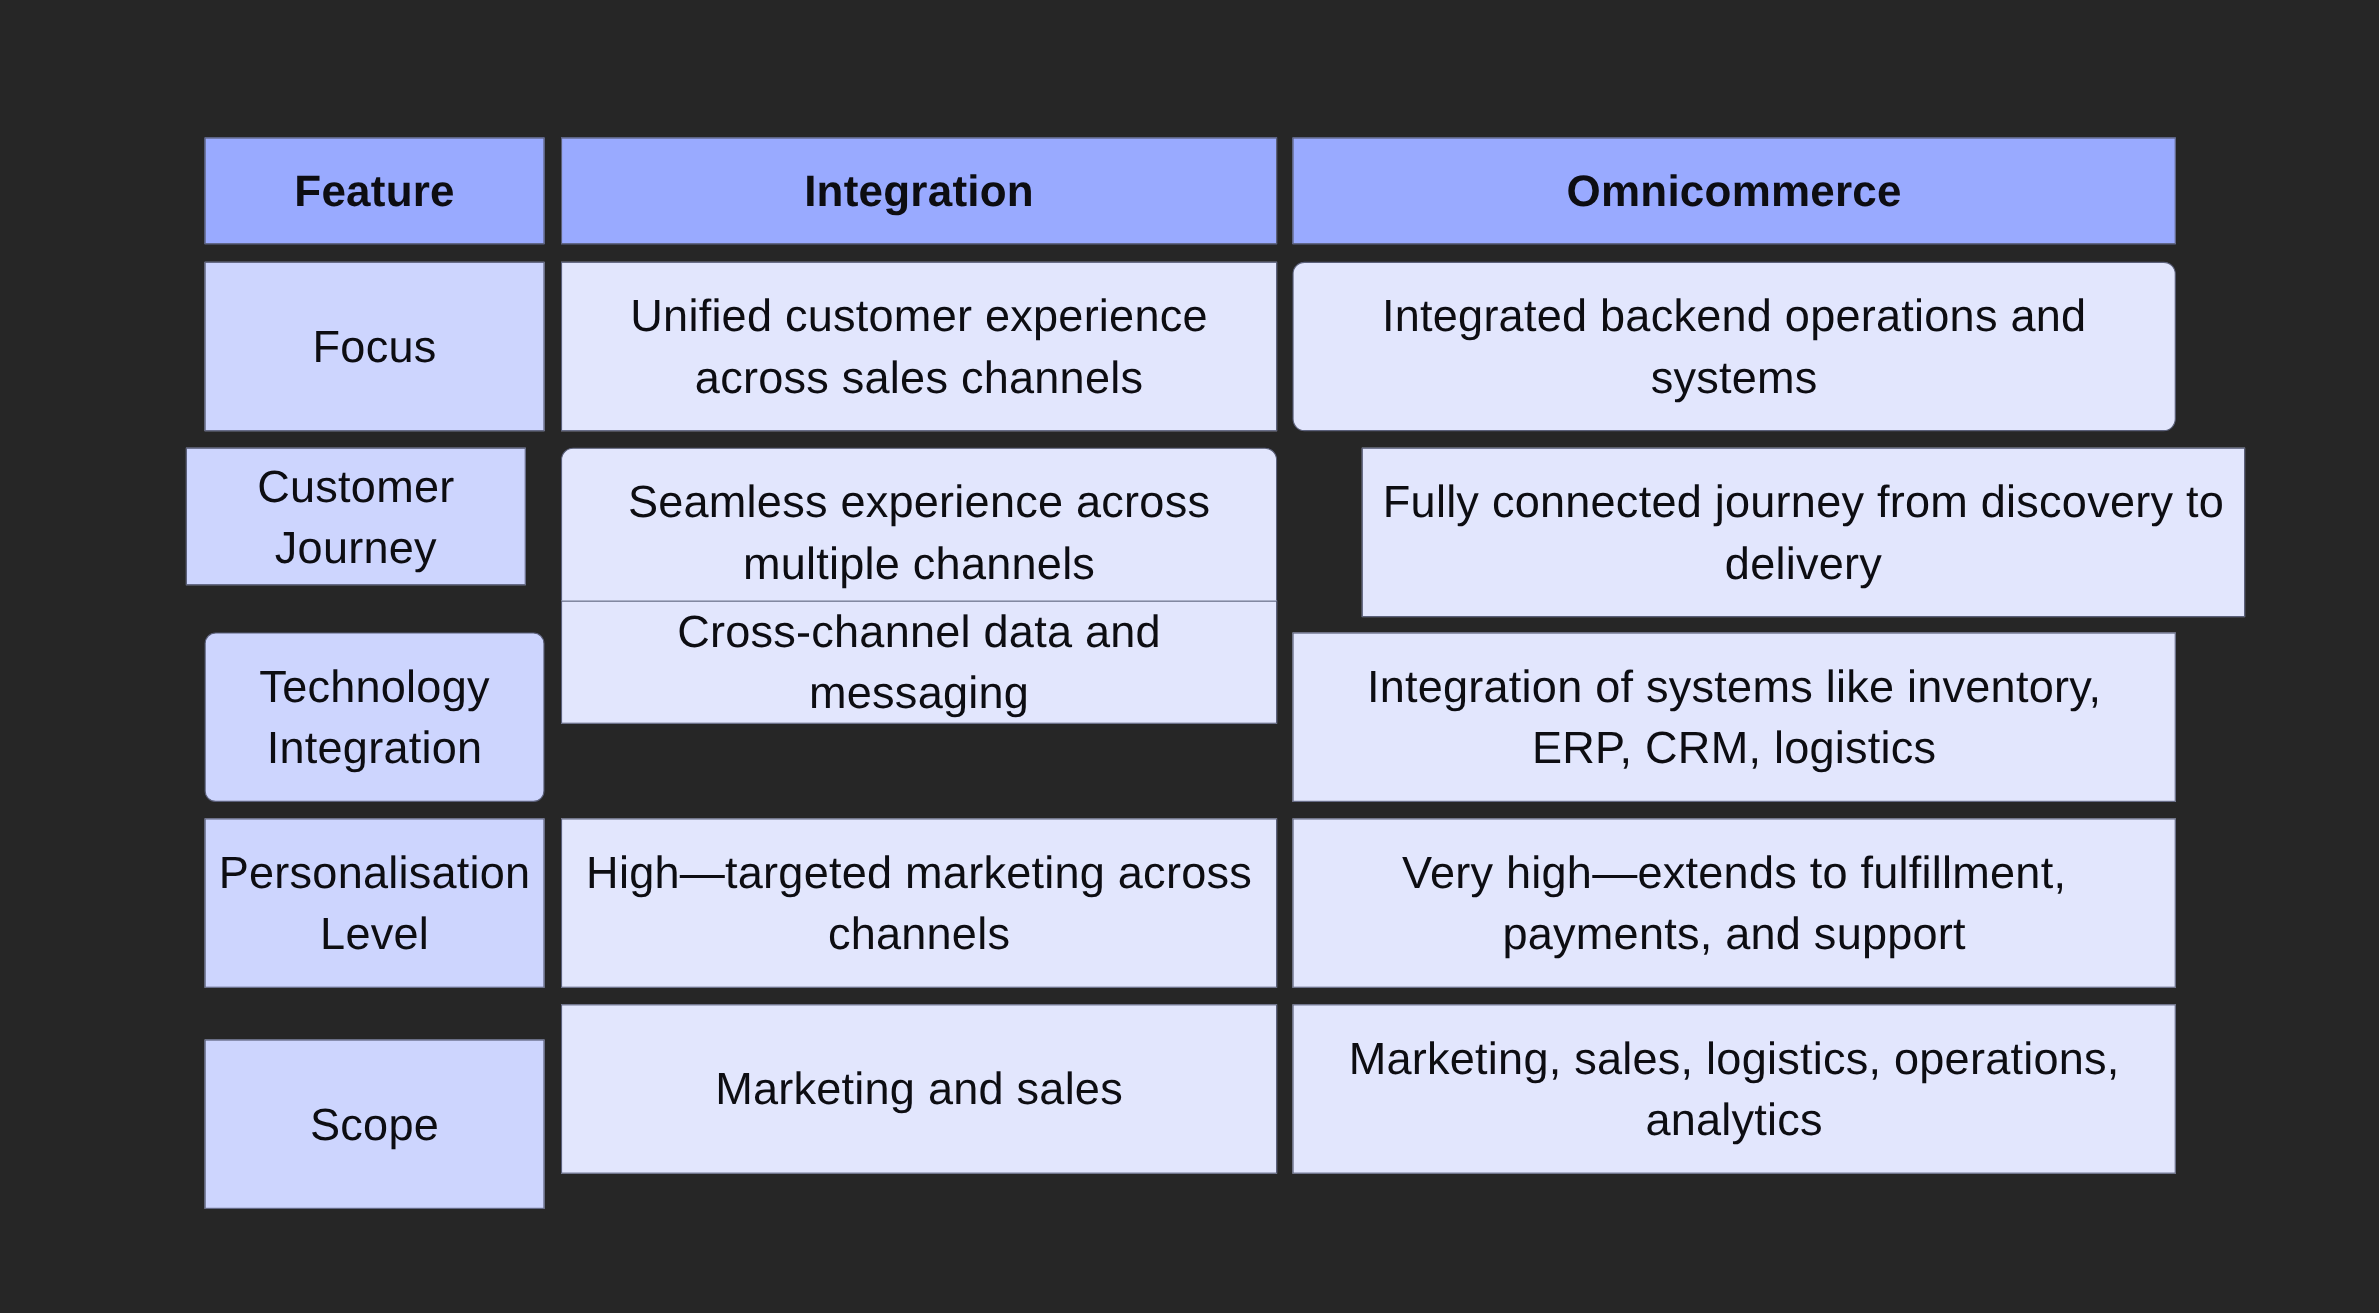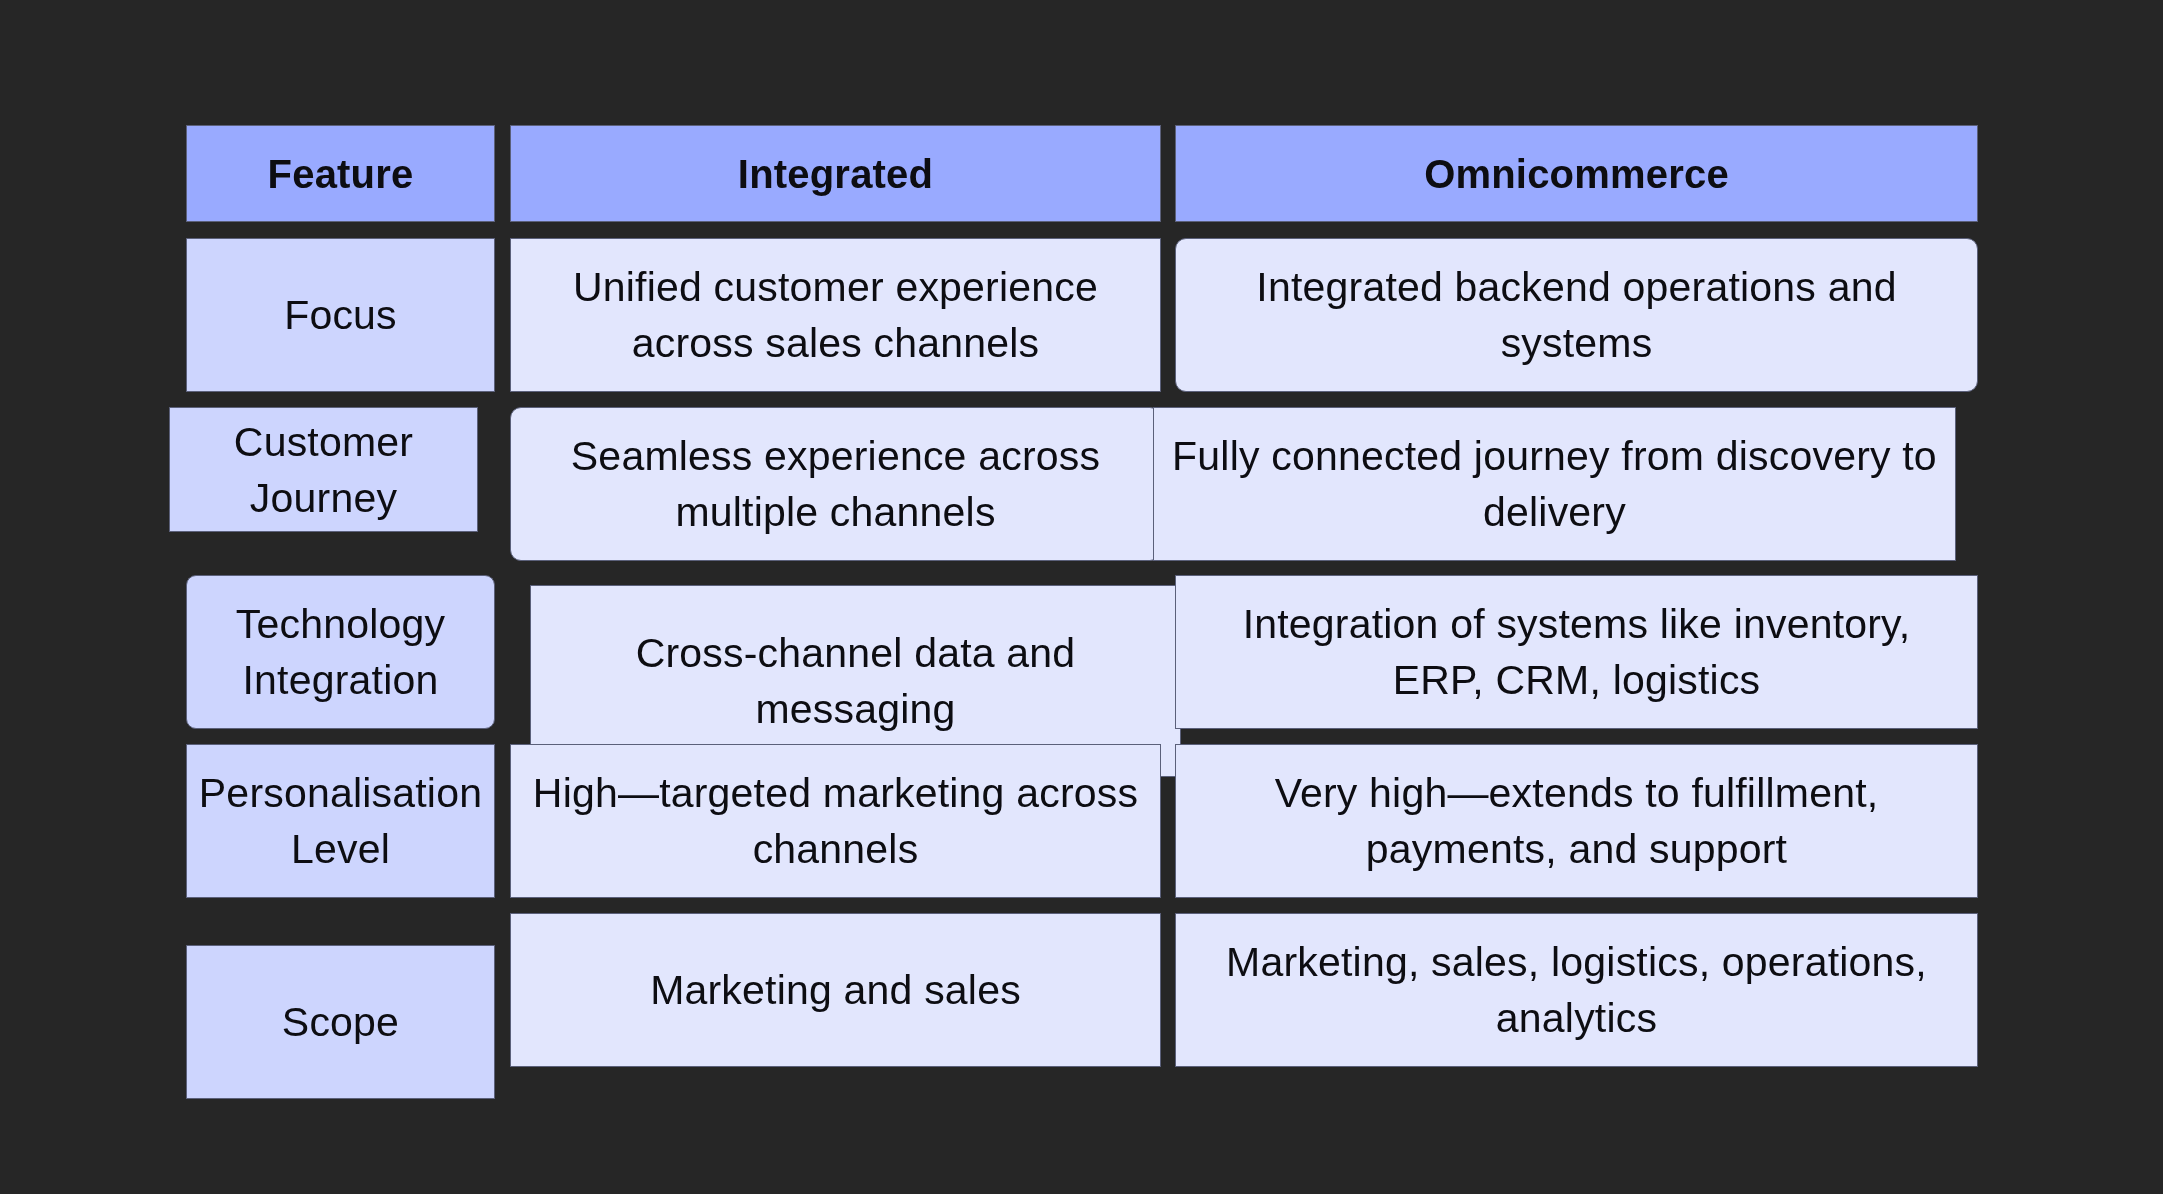--- a/index.html
+++ b/index.html
@@ -14,35 +14,35 @@
   }
   .hdr { background:#99aaff; font-weight:bold; font-size:40px; }
   .feat { background:#cdd5fe; }
   .body { background:#e2e6fd; }
 </style>
 </head>
 <body>
 
 <div id="tbl">
   <div class="cell hdr" style="left:186px;top:125px;width:309px;height:97px;">Feature</div>
-  <div class="cell hdr" style="left:510px;top:125px;width:651px;height:97px;">Integrated</div>
+  <div class="cell hdr" style="left:510px;top:125px;width:651px;height:97px;">Integration</div>
   <div class="cell hdr" style="left:1175px;top:125px;width:803px;height:97px;">Omnicommerce</div>
 <div>
       <div class="cell feat" style="left: 186px; top: 238px; width: 309px; height: 154px;">Focus</div>
       <div class="cell body" style="left: 510px; top: 238px; width: 651px; height: 154px; text-align: center;">Unified customer experience across sales channels</div>
       <div class="cell body" style="left: 1175px; top: 238px; width: 803px; height: 154px; border-radius: 11px;">Integrated backend operations and systems</div>
     </div>
     <div>
       <div class="cell feat" style="left: 169px; top: 407px; width: 309px; height: 125px;">Customer Journey</div>
       <div class="cell body" style="left: 510px; top: 407px; width: 651px; height: 154px; border-radius: 11px;">Seamless experience across multiple channels</div>
-      <div class="cell body" style="left: 1153px; top: 407px; width: 803px; height: 154px;">Fully connected journey from discovery to delivery</div>
+      <div class="cell body" style="left: 1238px; top: 407px; width: 803px; height: 154px;">Fully connected journey from discovery to delivery</div>
     </div>
     <div>
       <div class="cell feat" style="left: 186px; top: 575px; width: 309px; height: 154px; border-radius: 10px;">Technology Integration</div>
-      <div class="cell body" style="left: 510px; top: 585px; width: 651px; height: 192px; margin-left: 20px;">Cross-channel data and messaging</div>
+      <div class="cell body" style="left: 510px; top: 546px; width: 651px; height: 112px;">Cross-channel data and messaging</div>
       <div class="cell body" style="left: 1175px; top: 575px; width: 803px; height: 154px;">Integration of systems like inventory, ERP, CRM, logistics</div>
     </div>
     <div>
       <div class="cell feat" style="left: 186px; top: 744px; width: 309px; height: 154px;">Personalisation Level</div>
       <div class="cell body" style="left: 510px; top: 744px; width: 651px; height: 154px;">High—targeted marketing across channels</div>
       <div class="cell body" style="left: 1175px; top: 744px; width: 803px; height: 154px;">Very high—extends to fulfillment, payments, and support</div>
     </div>
     <div>
       <div class="cell feat" style="left: 186px; top: 945px; width: 309px; height: 154px;">Scope</div>
       <div class="cell body" style="left: 510px; top: 913px; width: 651px; height: 154px;">Marketing and sales</div>

